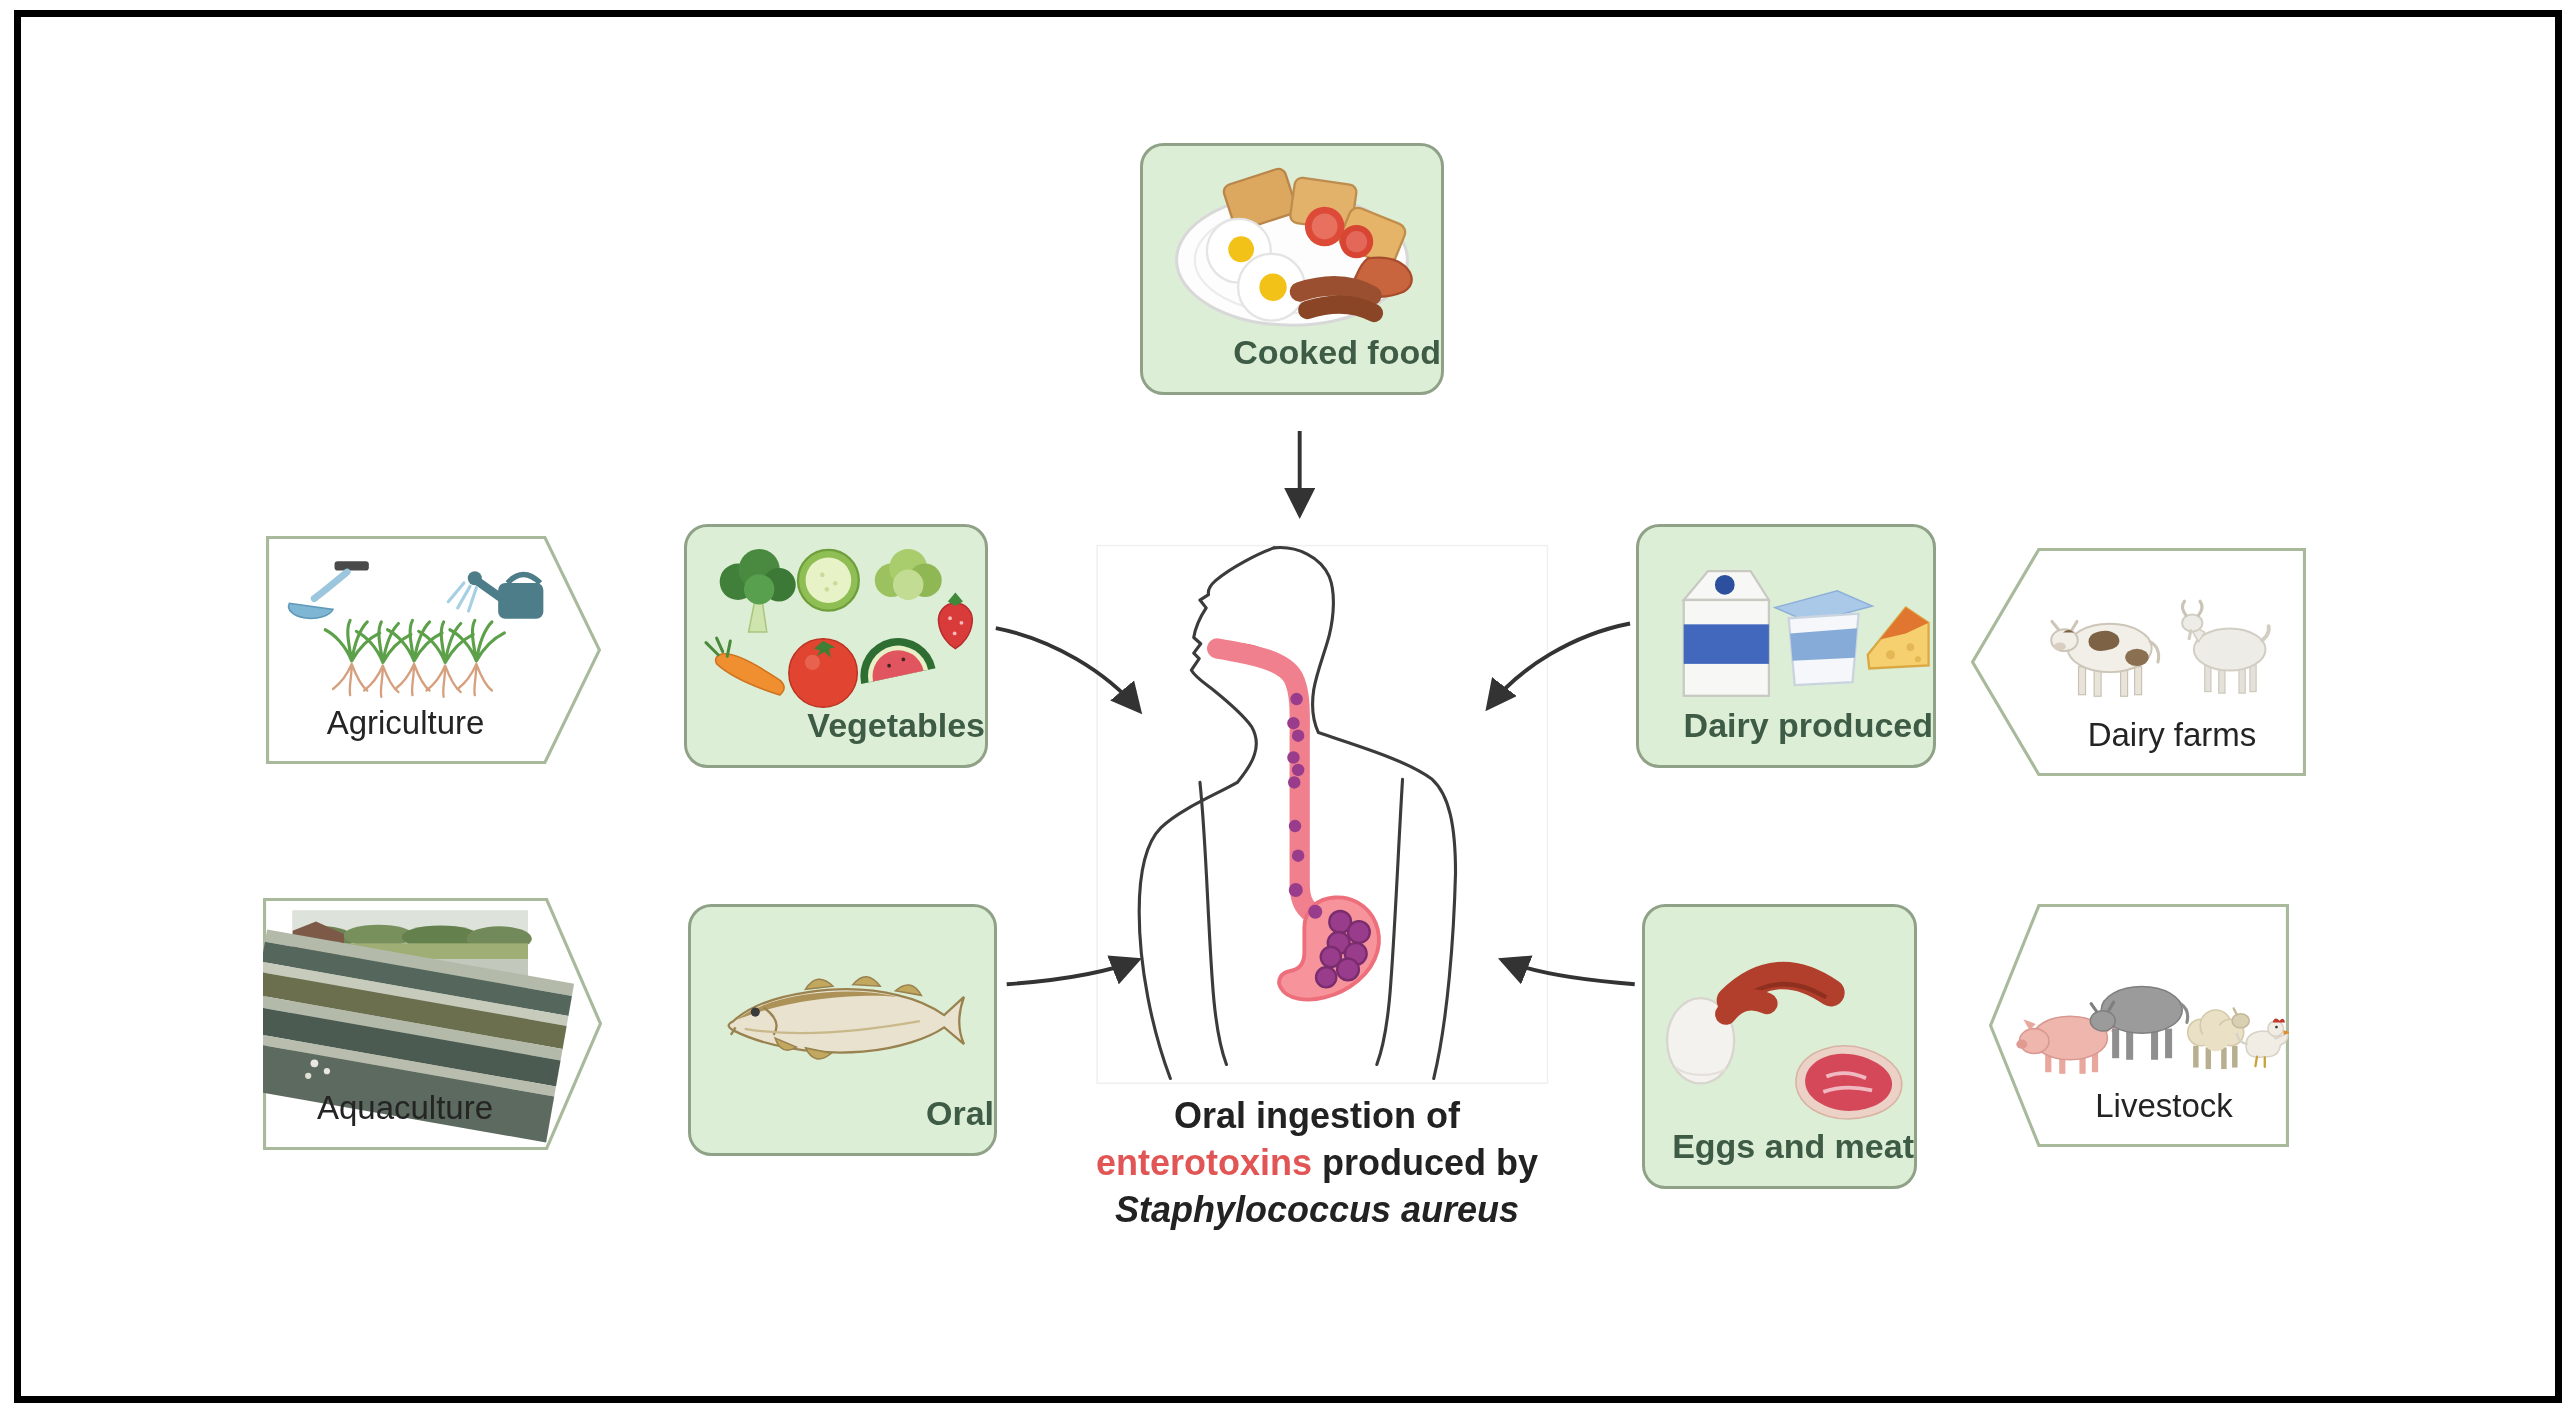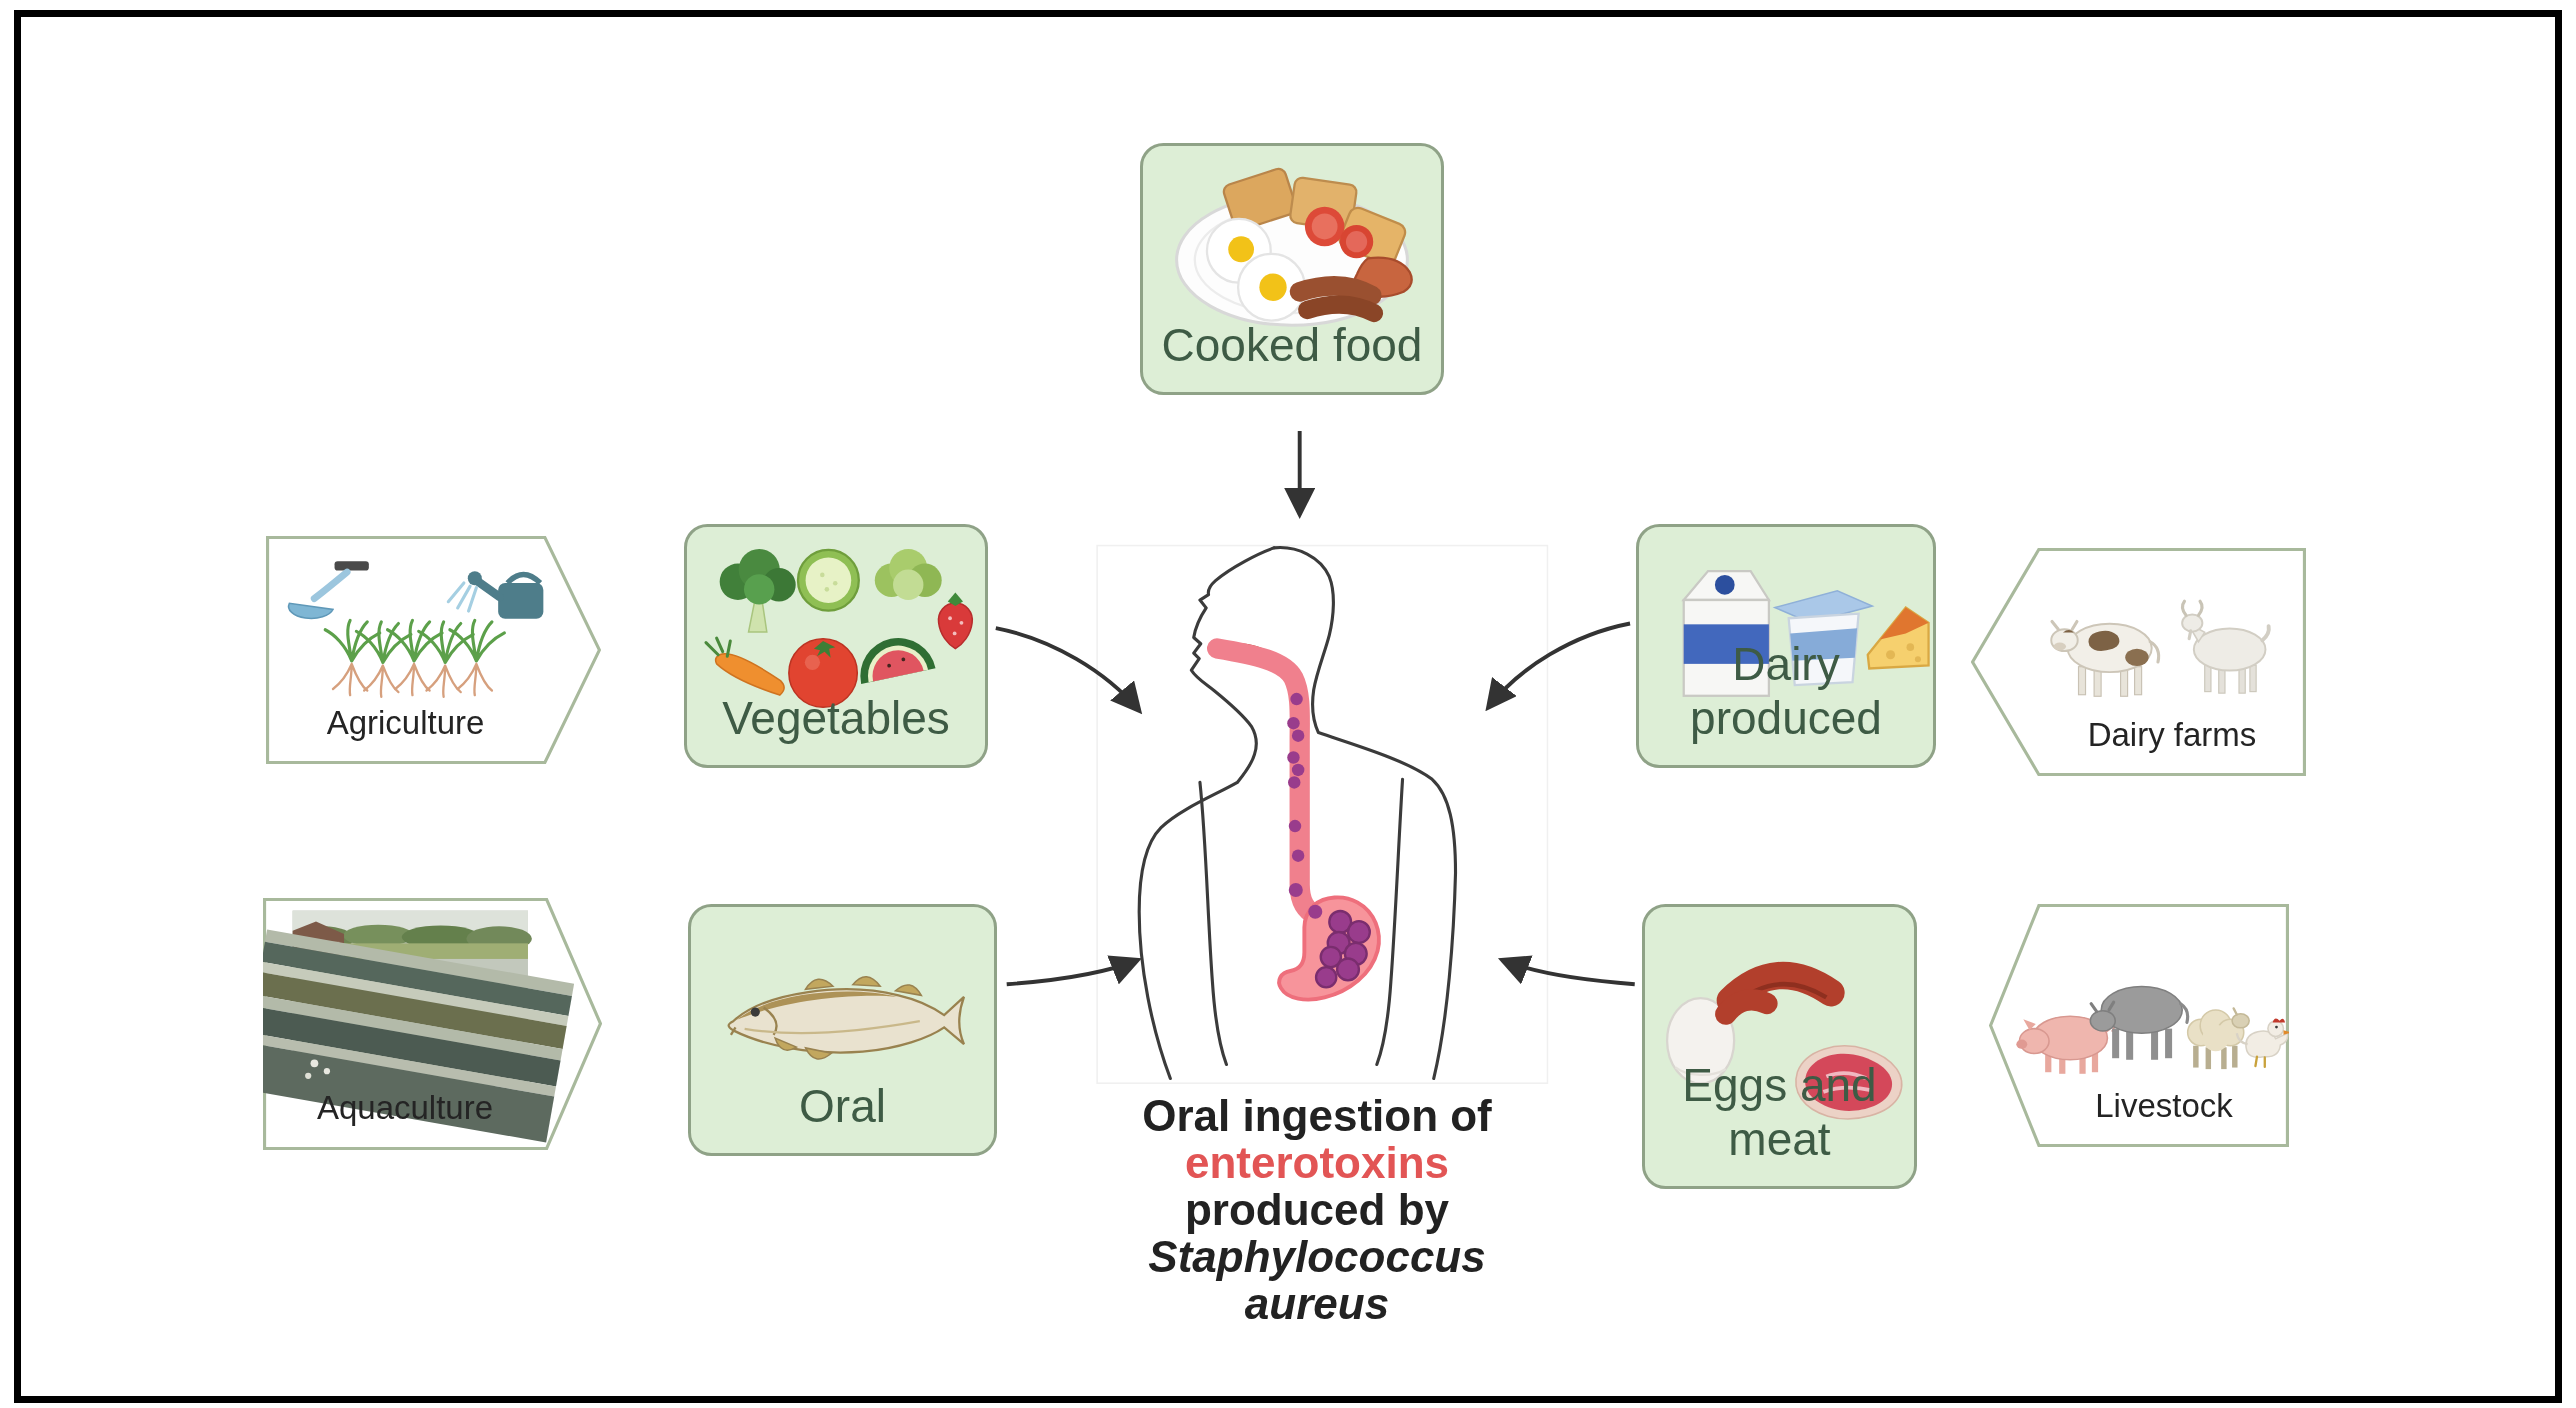--- a/index.html
+++ b/index.html
@@ -3,42 +3,42 @@
 <meta charset="utf-8">
 <style>
   html,body{margin:0;padding:0;background:#ffffff;}
   .canvas{position:relative;width:2576px;height:1409px;background:#ffffff;overflow:hidden;
           font-family:"Liberation Sans",sans-serif;}
   .frame{position:absolute;left:14px;top:10px;right:14px;bottom:6.2px;
          border:7px solid var(--c-frame,#000);pointer-events:none;}
   
   .gbox{position:absolute;background:var(--c-box_fill,#ddeed6);
         border:3.9px solid var(--c-box_border,#8fa287);border-radius:23.4px;box-sizing:border-box;}
-  .glabel{position:absolute;left:0;right:0;bottom:20px;text-align:center;
-          font-weight:normal;font-size:46px;color:var(--c-box_label,#3e5b45);}
+  .glabel{position:absolute;left:0;right:0;bottom:20px;text-align:right;
+          font-weight:bold;font-size:34px;color:var(--c-box_label,#3e5b45);}
   
   .pent{position:absolute;}
   .pshape{position:absolute;left:0;top:0;width:100%;height:100%;}
   .pshape polygon{fill:#ffffff;stroke:var(--c-pentagon_border,#a8b99c);stroke-width:4;}
   .plabel{position:absolute;text-align:center;font-size:33px;color:var(--c-pentagon_label,#242424);}
   .iconsvg{position:absolute;left:0;top:0;width:100%;height:100%;}
   
   .overlay{position:absolute;left:0;top:0;width:2576px;height:1409px;pointer-events:none;}
   .arrow{stroke:var(--c-arrow,#333);stroke-width:5;fill:none;}
   .ah{fill:var(--c-arrow,#333);}
   .body-line{stroke:var(--c-body_outline,#3b3b3b);stroke-width:4;fill:none;
              stroke-linecap:round;stroke-linejoin:round;}
   .eso{stroke:var(--c-esophagus,#f0808d);stroke-width:26;fill:none;stroke-linecap:round;}
   .stomach{fill:var(--c-stomach_fill,#f7949b);stroke:var(--c-stomach_stroke,#ee6f7c);stroke-width:5;}
   .germ{fill:var(--c-bacteria,#993c8c);stroke:#7a2d6e;stroke-width:3;}
   .germ-s{fill:var(--c-bacteria,#993c8c);stroke:none;}
   .ghost{stroke:#f0f0f0;stroke-width:2;fill:none;}
   
   .caption{position:absolute;left:1083px;top:1092px;width:468px;text-align:center;
-           font-size:44px;font-weight:bold;line-height:47px;color:var(--c-caption_text,#222);}
+           font-size:36px;font-weight:bold;line-height:47px;color:var(--c-caption_text,#222);}
   .caption .red{color:var(--c-caption_red,#e25555);}
   .caption .org{font-style:italic;}
 </style>
 </head>
 <body>
 
 <div class="canvas">
 
   <div class="gbox" style="left:1140px;top:143px;width:304px;height:252px;">
     <svg class="iconsvg" viewBox="0 0 390 324">

